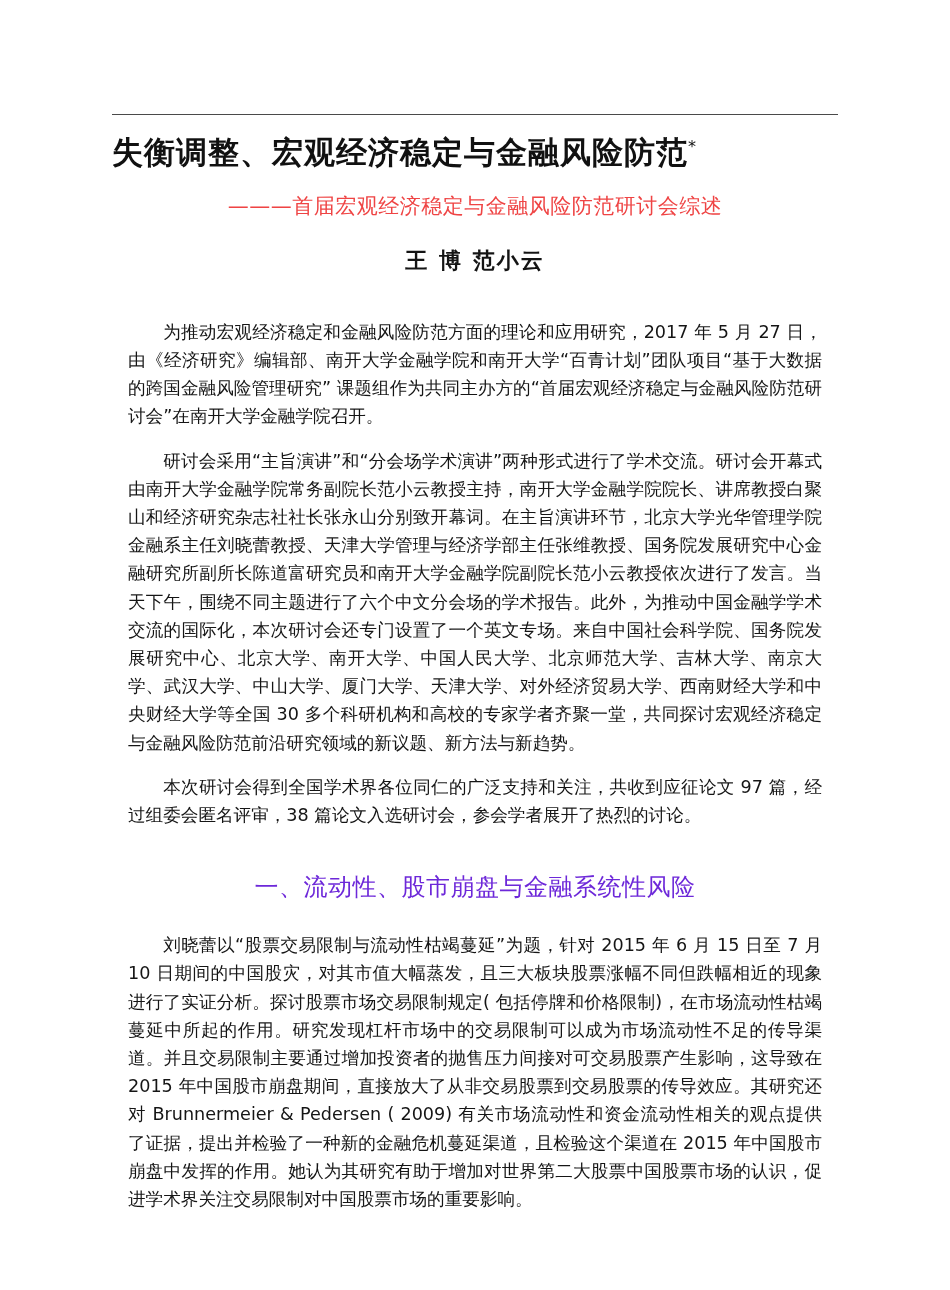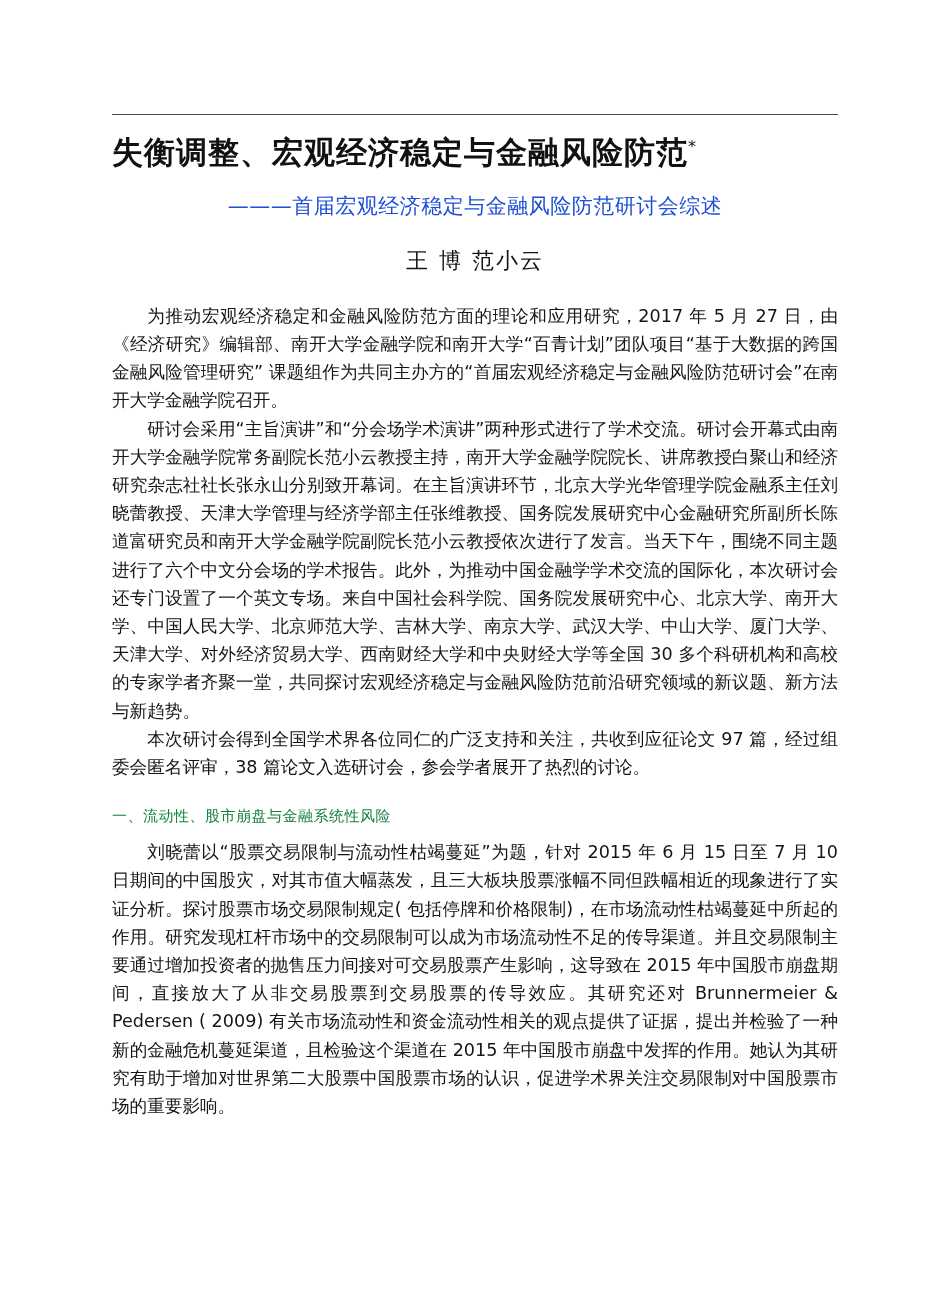--- a/index.html
+++ b/index.html
@@ -43,52 +43,53 @@
     font-weight: 400;
     letter-spacing: 0;
   }
   .doc-subtitle {
     margin: 0;
     padding-top: 20px;
     text-align: center;
     font-size: 21px;
     font-weight: 400;
     letter-spacing: 0.5px;
-    color: #1d4ed8;
+    color: #ef4444;
   }
   .authors {
     margin: 0;
     padding-top: 26px;
     text-align: center;
     font-size: 22px;
-    font-weight: 400;
+    font-weight: 700;
     letter-spacing: 2px;
     color: #141414;
   }
   .body-block {
     padding-top: 26px;
   }
   p.para {
-    margin: 0;
+    margin: 16px;
     font-size: 17.6px;
     line-height: 28.2px;
     text-align: justify;
     text-justify: inter-ideograph;
     text-indent: 2em;
     color: #151515;
     letter-spacing: 0;
   }
   h2.section-heading {
     margin: 0;
     padding-top: 26px;
     padding-bottom: 12px;
-    font-size: 15px;
+    text-align: center;
+    font-size: 24px;
     font-weight: 400;
     letter-spacing: 0.5px;
-    color: #15803d;
+    color: #6d28d9;
   }
 </style>
 </head>
 <body>
 
 <div class="page">
 
   <div class="top-rule"></div>
 
   <h1 class="doc-title"><span>失衡调整、宏观经济稳定与金融风险防范</span><span class="star">*</span></h1>

